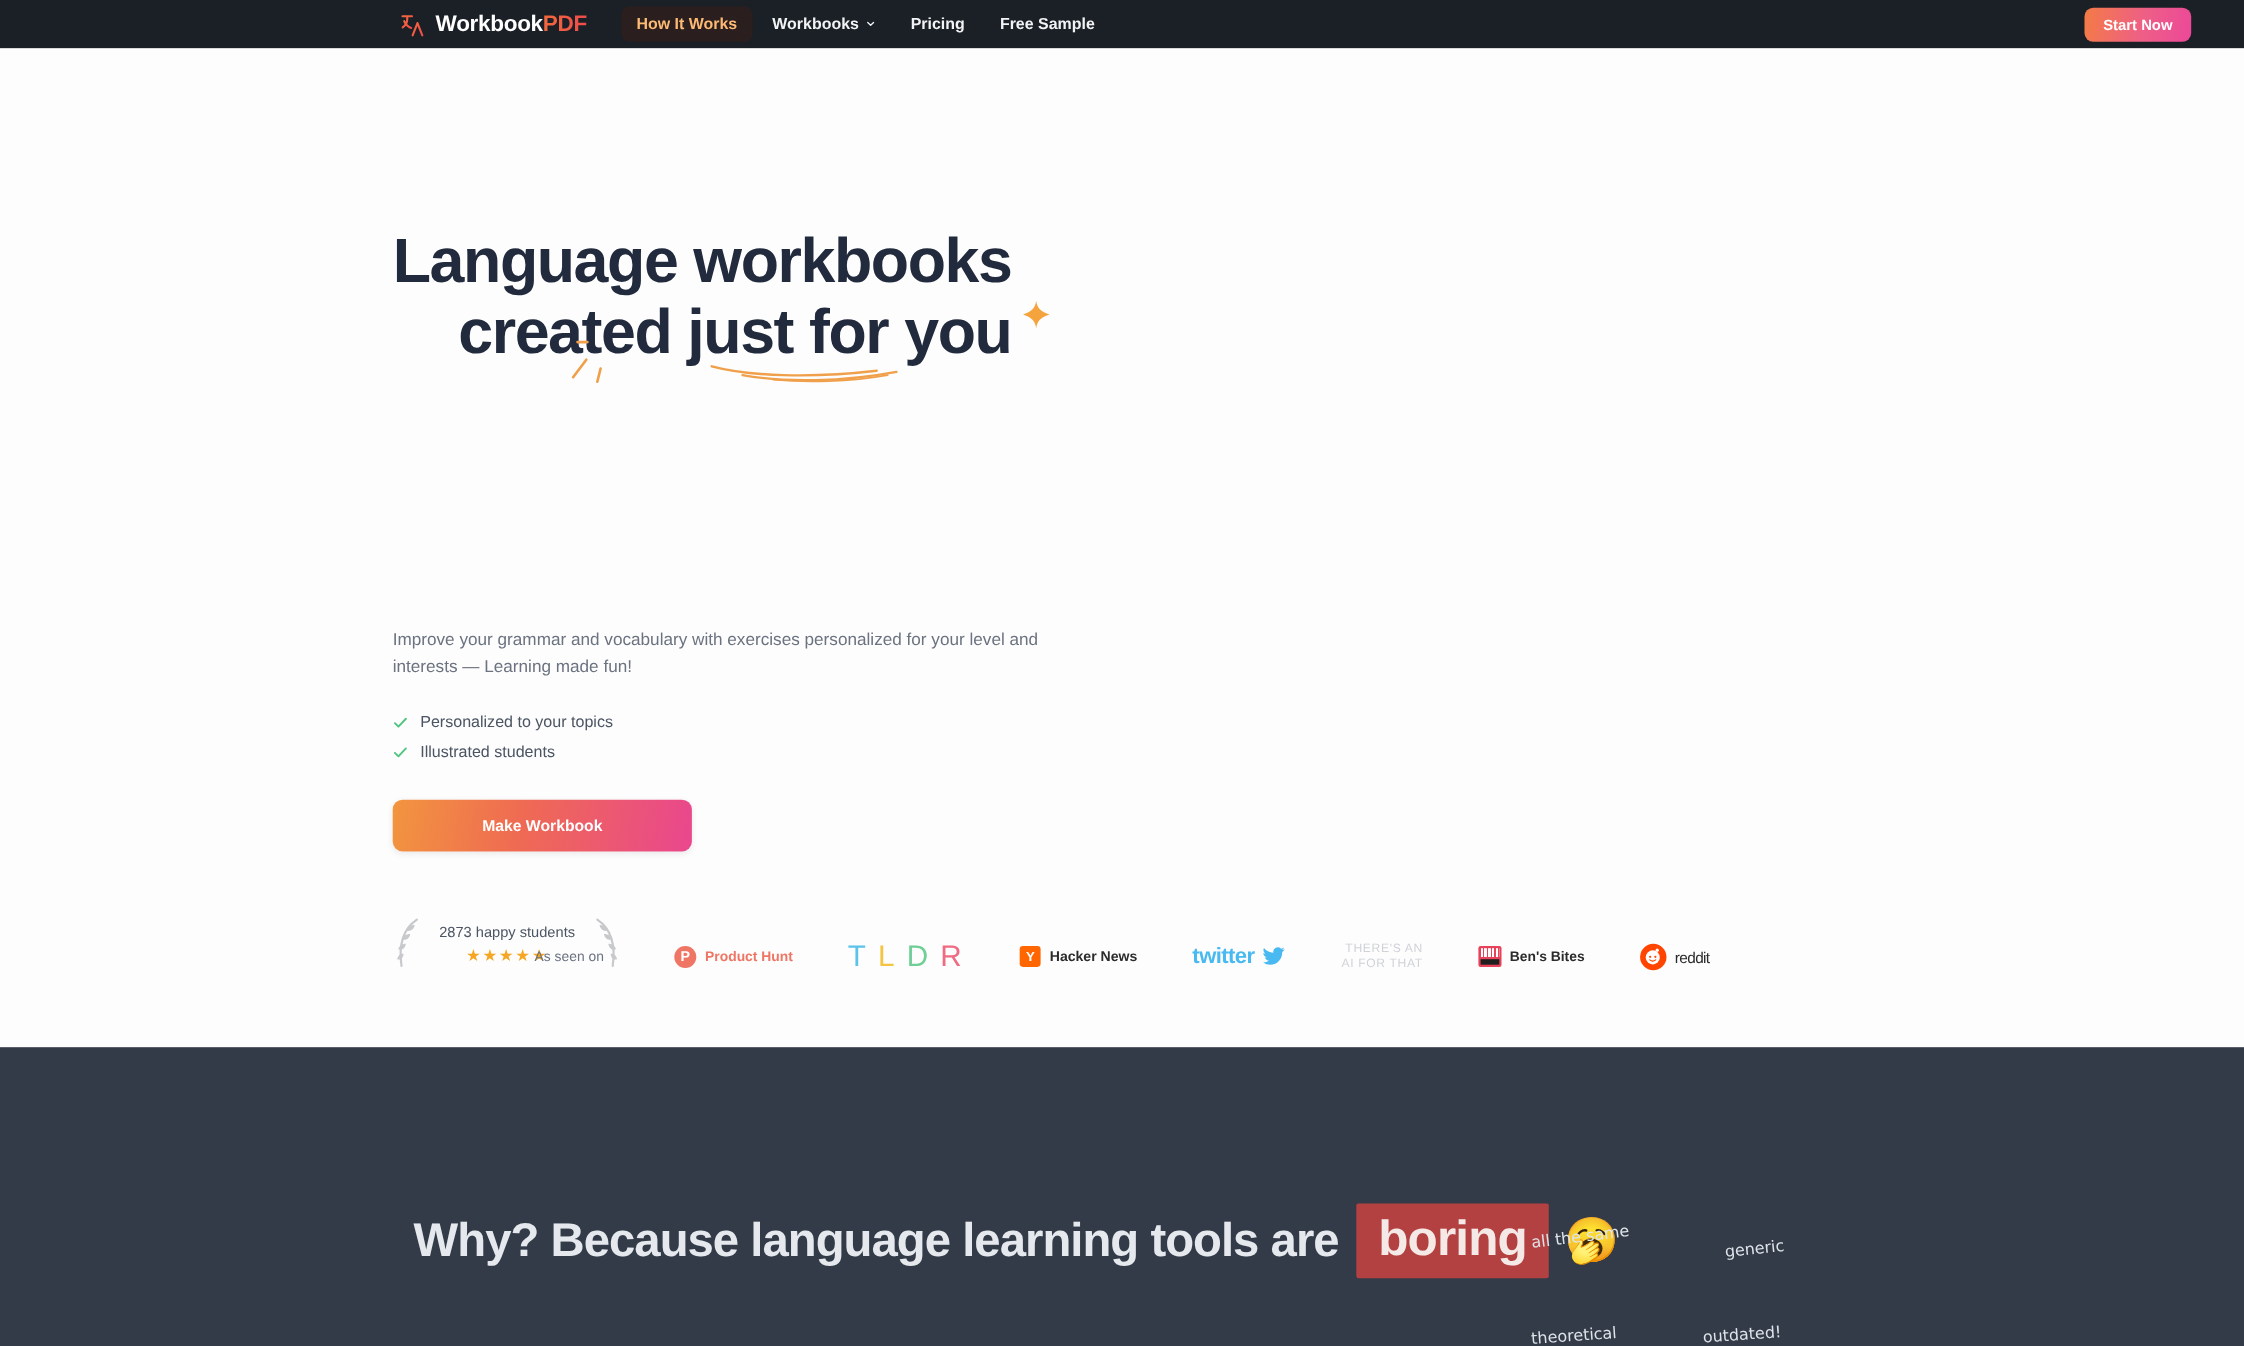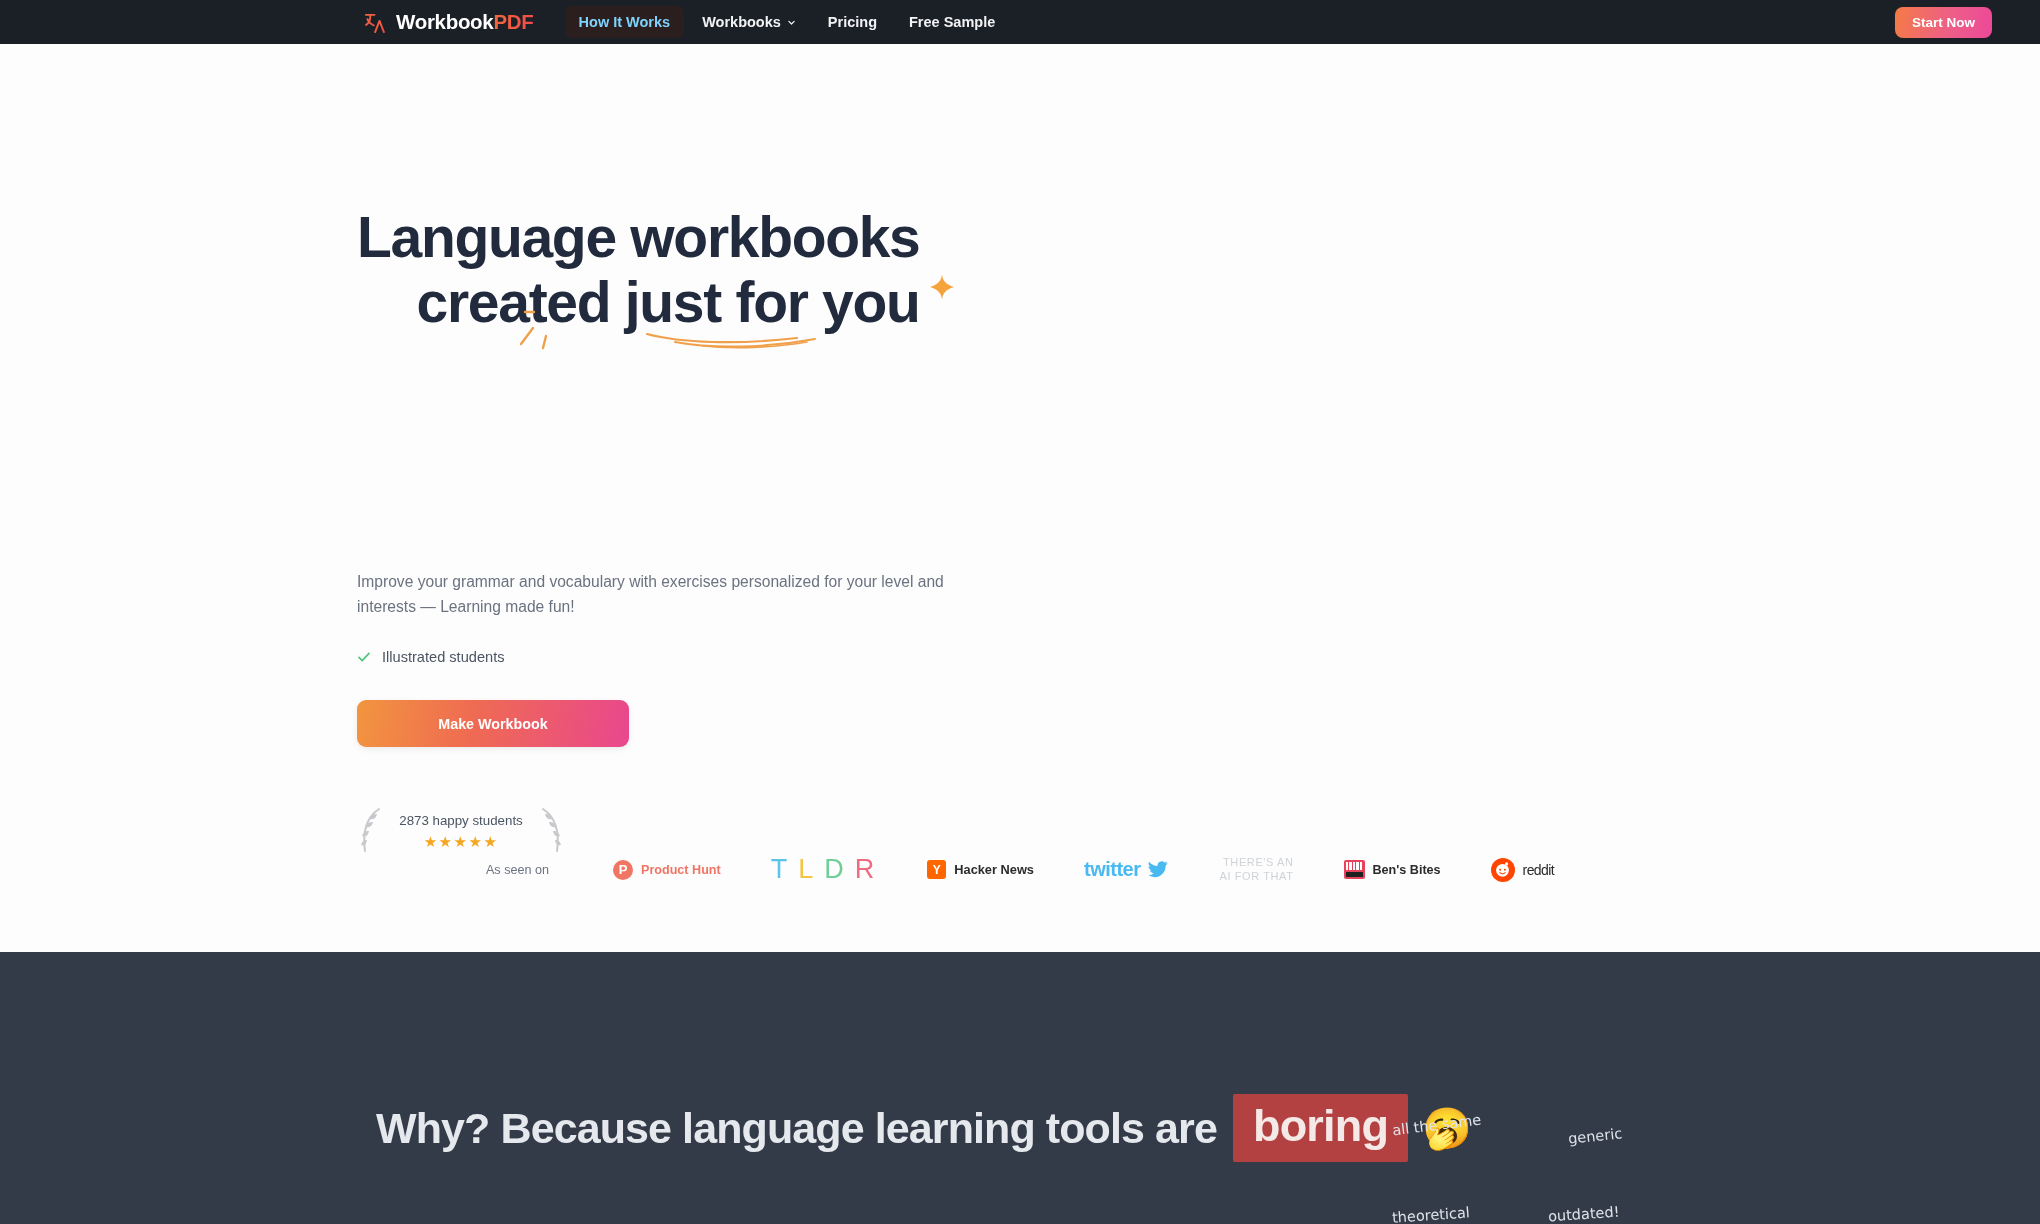--- a/index.html
+++ b/index.html
@@ -33,21 +33,21 @@
     -webkit-background-clip:text; background-clip:text;
     -webkit-text-fill-color:transparent; color:#ef5a3c;
   }
   .nav-links{ display:flex; align-items:center; gap:4px; margin-left:31px; }
   .nav-link{
     font-size:14.5px; font-weight:bold; color:#f2f3f5;
     padding:8px 14px; border-radius:7px; white-space:nowrap;
     cursor:pointer; display:flex; align-items:center; gap:6px;
   }
   .nav-link.active{
-    color:#7dd3fc;
+    color:#fdba74;
     background:#2b1e1e;
   }
   .chev{ width:9px; height:9px; display:inline-block; }
   .nav-spacer{ flex:1; }
   .start-now{
     font-size:13.5px; font-weight:bold; color:#fff;
     padding:8px 17px; border-radius:8px; white-space:nowrap; cursor:pointer;
     background:linear-gradient(100deg,#f47b45 0%,#ee5f86 55%,#ec4899 100%);
     border:none;
     font-family:"Liberation Sans", sans-serif;
@@ -298,20 +298,28 @@
 
   <p class="hero-sub">Improve your grammar and vocabulary with exercises personalized for your level and interests — Learning made fun!</p>
 
   <ul class="feature-list">
     <li class="feature-item">
       <span>
         <svg class="check" viewBox="0 0 14 14" fill="none">
             <path d="M2 7.4l3.2 3.2L12 3.4" stroke="#4ec57f" stroke-width="1.7" stroke-linecap="round" stroke-linejoin="round"></path>
           </svg>
       </span>
+      <span>Personalized to your topics</span>
+    </li>
+    <li class="feature-item">
+      <span>
+        <svg class="check" viewBox="0 0 14 14" fill="none">
+            <path d="M2 7.4l3.2 3.2L12 3.4" stroke="#4ec57f" stroke-width="1.7" stroke-linecap="round" stroke-linejoin="round"></path>
+          </svg>
+      </span>
       <span>Illustrated students</span>
     </li>
   </ul>
 
   <button class="make-btn">Make Workbook</button>
 
   <div class="rating">
     <span>
       <svg class="laurel" viewBox="0 0 28 52" fill="none">
         <path d="M22 3C10 11 5 24 8 45" stroke="#c7c9cc" stroke-width="2" stroke-linecap="round"></path>

